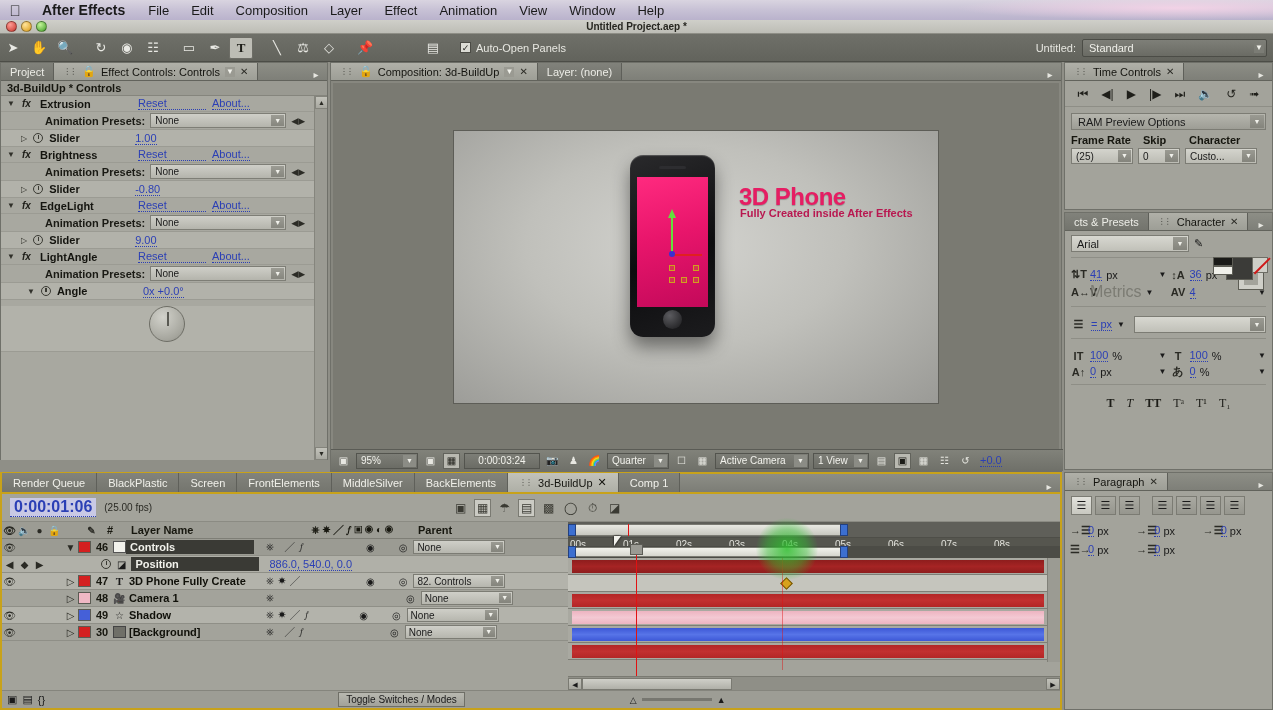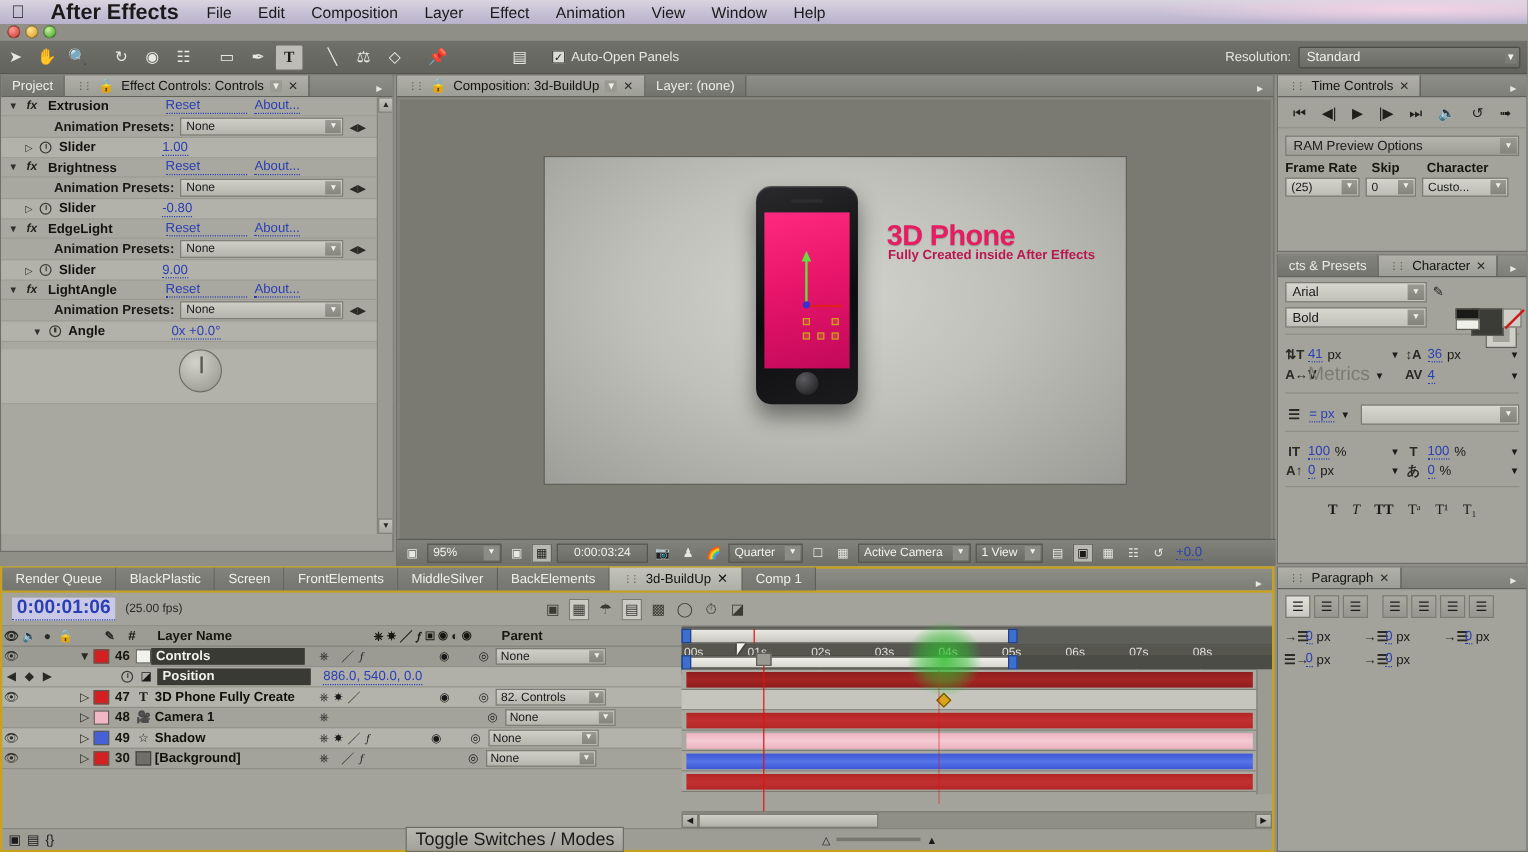--- a/index.html
+++ b/index.html
@@ -5,21 +5,21 @@
   * { box-sizing: border-box; margin:0; padding:0; }
   html,body{ width:1273px; height:710px; overflow:hidden; background:#8f8f87;
     font-family:"Liberation Sans", sans-serif; font-size:11px; color:#1a1a1a; }
   .app { position:relative; width:1273px; height:710px; }
 
   
   .osbar{ position:absolute; left:0; top:0; width:1273px; height:20px;
     background:linear-gradient(180deg,#d9d4e0 0%,#c9c3d6 45%,#b9b2cc 100%);
     display:flex; align-items:center; gap:0px; }
   .osbar .apple{ width:30px; text-align:center; font-size:15px; color:#222; }
-  .osbar .mtitle{ font-weight:bold; font-size:18px; padding:0 12px; color:#1a1a1a;}
+  .osbar .mtitle{ font-weight:bold; font-size:14px; padding:0 12px; color:#1a1a1a;}
   .osbar .mi{ font-size:13px; padding:0 11px; color:#1a1a1a; }
   .osglow{ position:absolute; right:0; top:0; width:320px; height:20px;
      background:radial-gradient(ellipse at 70% 40%, rgba(255,215,235,.75), rgba(255,255,255,0) 70%); pointer-events:none;}
 
   
   .wintitle{ position:absolute; left:0; top:20px; width:1273px; height:14px;
     background:linear-gradient(180deg,#cfcfc9,#bdbdb6); border-bottom:1px solid #8e8e86;
     text-align:center; font-size:10px; font-weight:bold; color:#262620; line-height:14px;}
   .traffic{ position:absolute; left:6px; top:21px; display:flex; gap:4px; z-index:5;}
   .traffic i{ display:block; width:11px; height:11px; border-radius:50%; border:1px solid rgba(0,0,0,.35);}
@@ -201,21 +201,21 @@
   .colorchip{ width:13px; height:12px; border:1px solid #5b5b53;}
   .num{ width:22px; text-align:center; font-weight:bold; font-size:11px; color:#17170f;}
   .lname{ font-weight:bold; font-size:11px; color:#101009; padding-left:3px;}
   .namebox{ background:#3a3a35; color:#f2f2ec; padding:0 4px; height:14px; line-height:14px; display:inline-block;}
   .psel{ width:92px; height:14px; background:linear-gradient(180deg,#cfcfc8,#b6b6ae); border:1px solid #7c7c74;
      font-size:10px; display:flex; align-items:center; padding-left:3px; position:relative;}
   .psel .pb{ position:absolute; right:1px; top:1px; width:12px; height:10px;
      background:linear-gradient(180deg,#9a9a92,#84847c); color:#f0f0ea; font-size:7px; text-align:center; line-height:10px;}
   .tl-foot{ position:absolute; left:0; bottom:0; width:1058px; height:18px; background:#9d9d95;
      border-top:1px solid #85857d; display:flex; align-items:center; gap:5px; padding-left:5px; font-size:11px;}
-  .tsw{ border:1px solid #6f6f67; background:linear-gradient(180deg,#b8b8b0,#a2a29a); padding:1px 7px; font-size:15px;}
+  .tsw{ border:1px solid #6f6f67; background:linear-gradient(180deg,#b8b8b0,#a2a29a); padding:1px 7px; font-size:10px;}
   .gw{ position:absolute; left:566px; top:0; width:492px; }
   .navbar{ height:16px; background:#5f5f59; position:relative; border-bottom:1px solid #4e4e48;}
   .navbar .vis{ position:absolute; left:2px; top:2px; width:274px; height:12px;
      background:linear-gradient(180deg,#e9e9e3,#c8c8c0); border:1px solid #7a7a72;}
   .navbar .kn{ position:absolute; top:2px; width:8px; height:12px; background:#3c6fd0; border:1px solid #23407f;}
   .ruler{ height:24px; background:#56564f; position:relative; color:#d8d8d2; font-size:10px;}
   .ruler .tk{ position:absolute; top:13px; width:1px; height:7px; background:#bdbdb6;}
   .ruler .tl{ position:absolute; top:1px; font-size:10px; color:#e2e2dc;}
   .wbar{ position:absolute; left:0; top:24px; width:492px; height:12px; background:#4c4c46;}
   .wbar .inner{ position:absolute; left:2px; top:1px; width:274px; height:10px;
@@ -253,20 +253,21 @@
     <div class="mi">Composition</div>
     <div class="mi">Layer</div>
     <div class="mi">Effect</div>
     <div class="mi">Animation</div>
     <div class="mi">View</div>
     <div class="mi">Window</div>
     <div class="mi">Help</div>
     <div class="osglow"></div>
   </div>
 
+  <div class="wintitle">Untitled Project.aep *</div>
   <div class="traffic">
     <i class="t-red"></i>
     <i class="t-yel"></i>
     <i class="t-grn"></i>
   </div>
 
   <div class="toolbar">
     <div class="tool">➤</div>
     <div class="tool">✋</div>
     <div class="tool">🔍</div>
@@ -288,21 +289,21 @@
     <div class="tool">📌</div>
 
     <div style="width:42px"></div>
     <div class="tool">▤</div>
     <div class="tb-auto">
       <span class="chk">✓</span>
       <span>Auto-Open Panels</span>
     </div>
 
     <div class="tb-right">
-      <span>Resolution:</span>
+      <span>Untitled:</span>
       <span class="selwrap">
         <span class="fakesel" style="width:185px">Standard</span>
         <span class="arw">▼</span>
       </span>
     </div>
   </div>
 
   <div class="panel" id="ecPanel">
     <div class="tabrow">
       <div class="tab">
@@ -310,20 +311,21 @@
       </div>
       <div class="tab active">
         <span class="grip">⋮⋮</span>
         <span>🔒</span>
         <span>Effect Controls: Controls</span>
         <span class="arw" style="position:static;background:#9a9a92;color:#f0f0ea">▼</span>
         <span class="x">✕</span>
       </div>
       <div class="panelmenu">▸</div>
     </div>
+    <div class="ec-title">3d-BuildUp * Controls</div>
 
     <div class="ec-body">
 
       <div class="fxrow fxhdr">
         <span class="tri">▼</span>
         <span class="fxi">fx</span>
         <span class="fxname">Extrusion</span>
         <a class="lnk" style="width:68px">Reset</a>
         <a class="lnk">About...</a>
       </div>
@@ -550,26 +552,20 @@
     </div>
 
     <div style="position:relative">
       <div class="ch-row">
         <span class="ch-font" style="max-width:118px">
           <span>Arial</span>
           <span class="pb">▼</span>
         </span>
         <span>✎</span>
       </div>
-      <div class="ch-row">
-        <span class="ch-font" style="max-width:118px">
-          <span>Bold</span>
-          <span class="pb">▼</span>
-        </span>
-      </div>
       <div class="swatch">
         <div class="sw-strk"></div>
         <div class="sw-fill"></div>
         <div class="sw-slash"></div>
       </div>
       <div style="position:absolute;left:148px;top:26px;width:21px;height:19px">
         <div class="mini-bw"></div>
           <div class="mini-w"></div>
       </div>
     </div>

